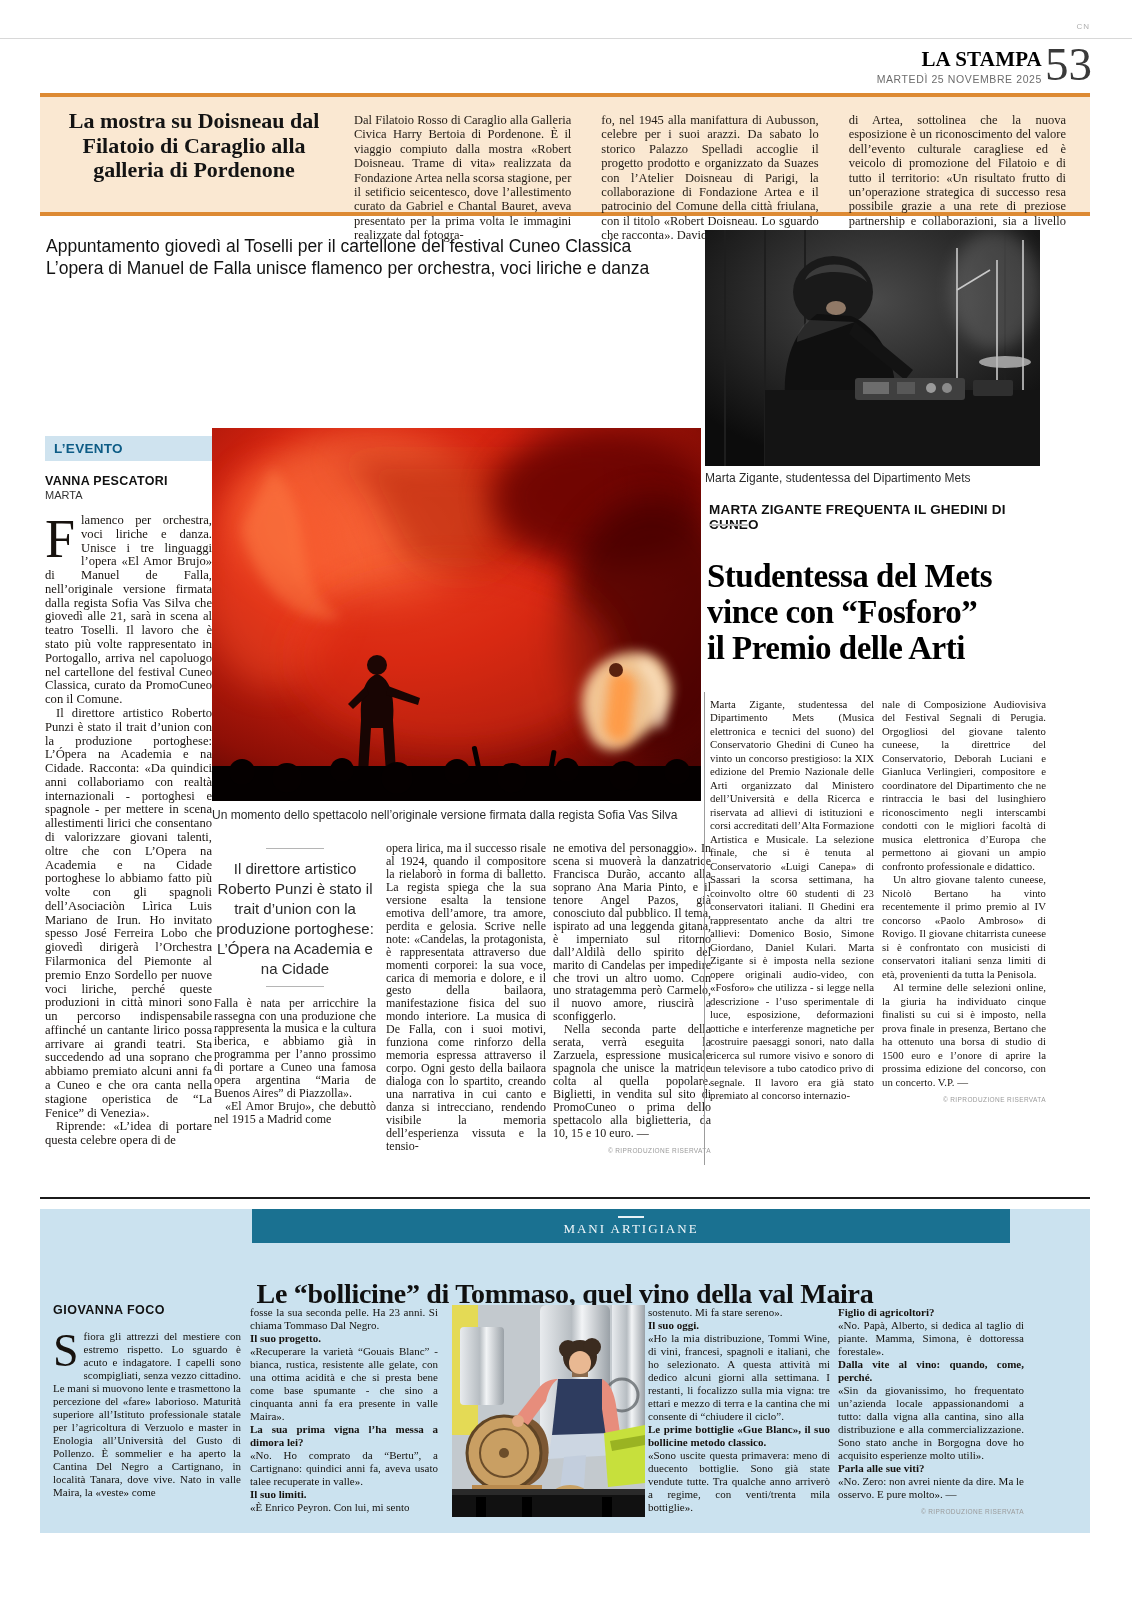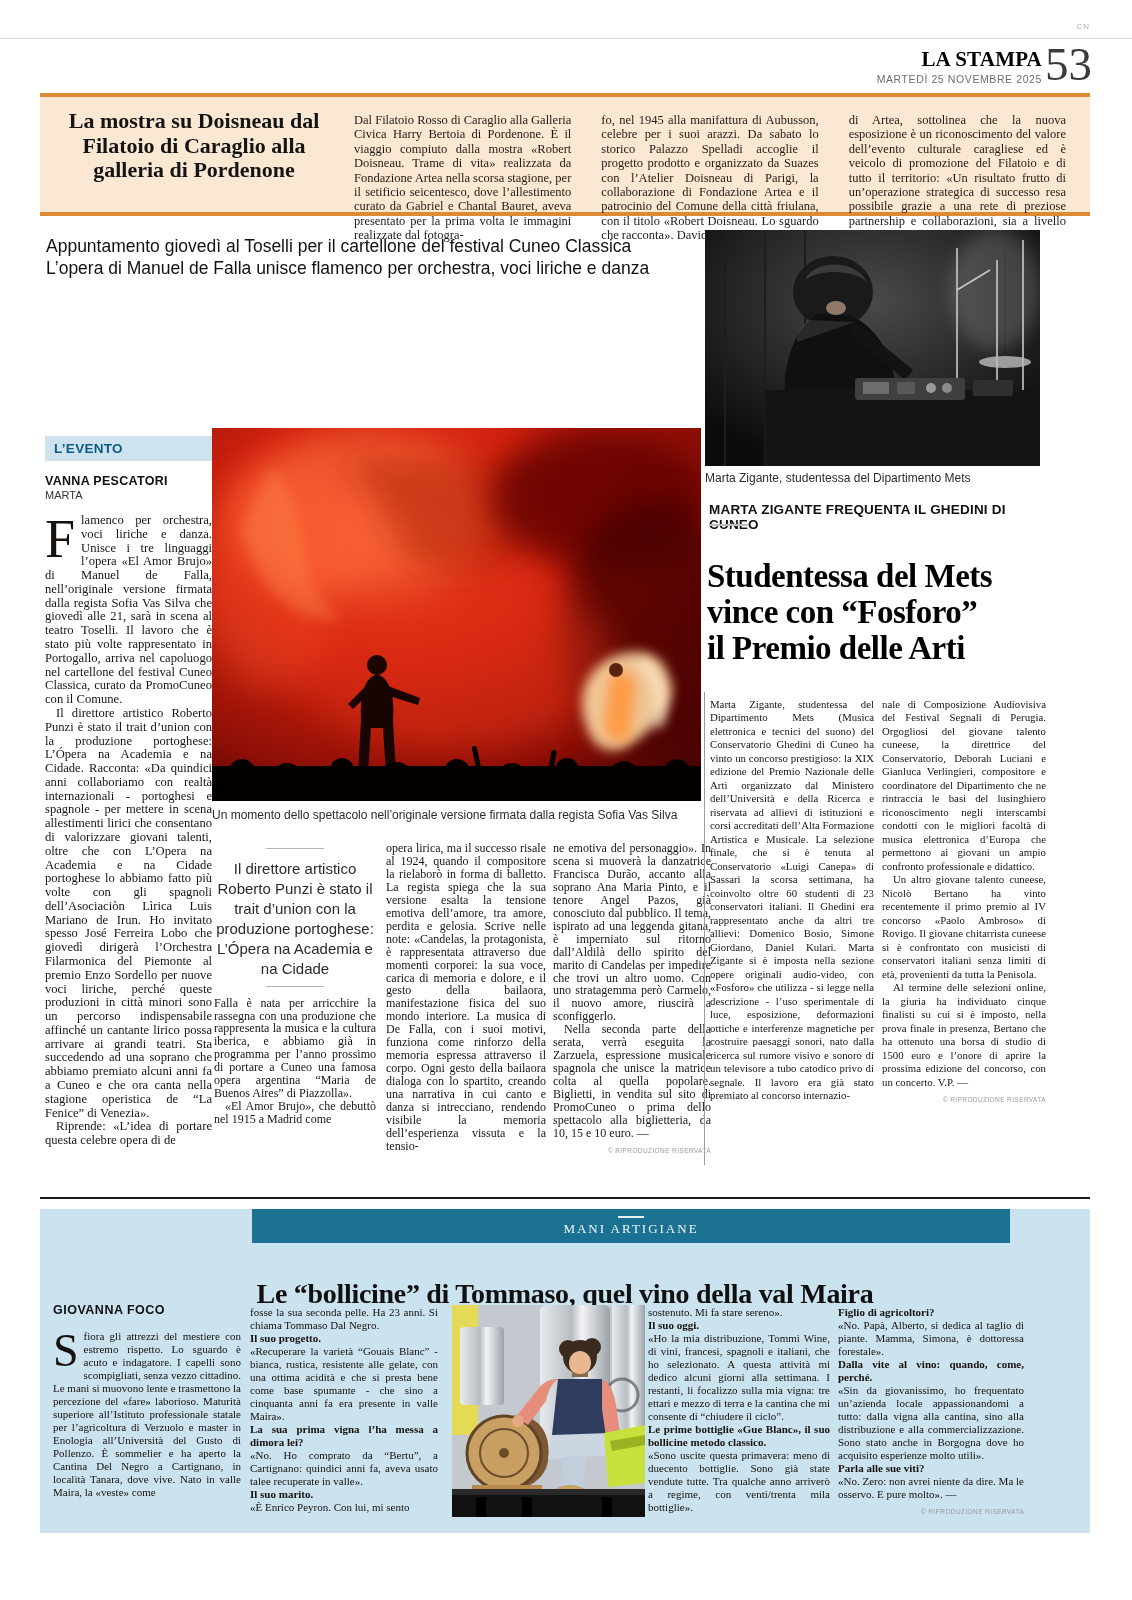--- a/index.html
+++ b/index.html
@@ -292,21 +292,21 @@
 
     <div class="bcol b-col1">
       <p><span class="dropcap dropcap-s">S</span><span>fiora gli attrezzi del mestiere con estremo rispetto. Lo sguardo è acuto e indagatore. I capelli sono scompigliati, senza vezzo cittadino. Le mani si muovono lente e trasmettono la percezione del «fare» laborioso. Maturità superiore all’Istituto professionale statale per l’agricoltura di Verzuolo e master in Enologia all’Università del Gusto di Pollenzo. È sommelier e ha aperto la Cantina Del Negro a Cartignano, in località Tanara, dove vive. Nato in valle Maira, la «veste» come</span></p>
     </div>
     <div class="bcol b-col2">
       <p>fosse la sua seconda pelle. Ha 23 anni. Si chiama Tommaso Dal Negro.</p>
       <p class="qbold">Il suo progetto.</p>
       <p>«Recuperare la varietà “Gouais Blanc” - bianca, rustica, resistente alle gelate, con una ottima acidità e che si presta bene come base spumante - che sino a cinquanta anni fa era presente in valle Maira».</p>
       <p class="qbold">La sua prima vigna l’ha messa a dimora lei?</p>
       <p>«No. Ho comprato da “Bertu”, a Cartignano: quindici anni fa, aveva usato talee recuperate in valle».</p>
-      <p class="qbold">Il suo marito.</p>
+      <p class="qbold">Il suo limiti.</p>
       <p>«È Enrico Peyron. Con lui, mi sento</p>
     </div>
 
     <figure class="b-photo" style="margin:0">
       <svg width="193" height="212" viewBox="0 0 193 212" xmlns="http://www.w3.org/2000/svg">
         <defs>
           <linearGradient id="steel" x1="0" y1="0" x2="1" y2="0">
             <stop offset="0%" stop-color="#e8ebee"></stop>
               <stop offset="45%" stop-color="#b7bdc2"></stop>
             <stop offset="60%" stop-color="#f2f4f6"></stop>

